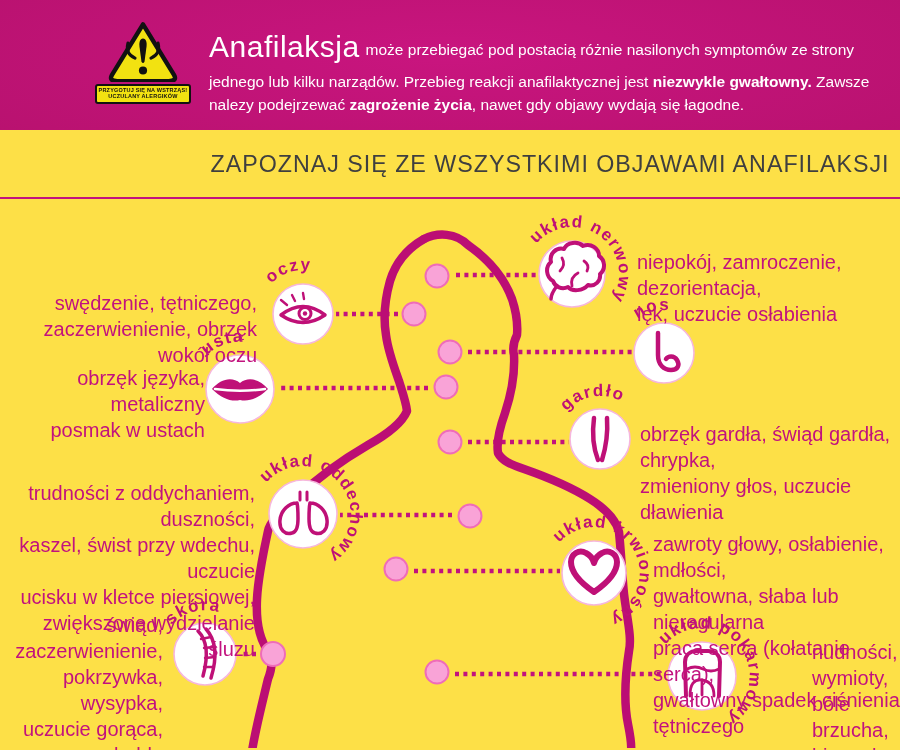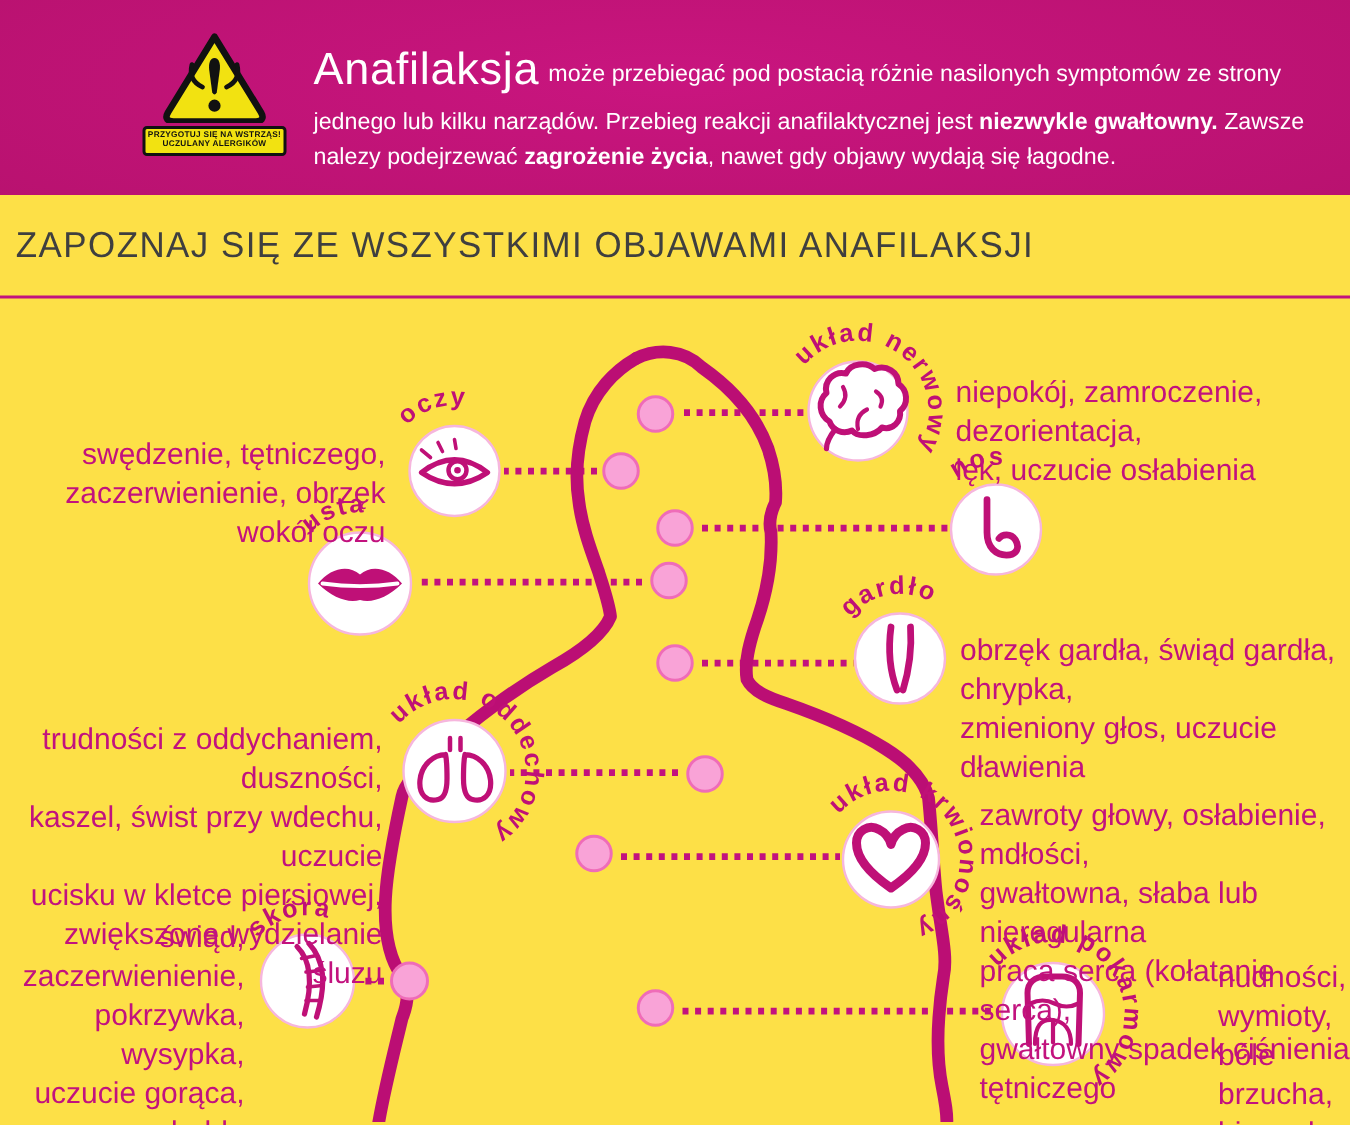--- a/index.html
+++ b/index.html
@@ -11,21 +11,21 @@
   .warn{position:absolute;left:93px;top:20px;width:100px;text-align:center;}
   .warn svg{display:block;margin:0 auto;}
   .warn-label{margin:2px auto 0;width:92px;background:#f2e211;border:2px solid #111;
               border-radius:3px;padding:1px 0 2px;line-height:1.15;}
   .warn-label span{display:block;font-size:5.5px;font-weight:bold;color:#111;letter-spacing:.2px;}
   .lead{position:absolute;left:209px;top:24px;width:672px;margin:0;color:#fff;
         font-size:15.5px;line-height:1.52;}
   .lead .big{font-size:30px;letter-spacing:.5px;vertical-align:-2px;padding-right:6px;}
   .lead b{font-weight:bold;}
   
-  .band{width:900px;height:69px;display:flex;align-items:center;justify-content:flex-start;
+  .band{width:900px;height:69px;display:flex;align-items:center;justify-content:flex-end;
         border-bottom:2px solid #c2127e;box-sizing:border-box;}
   .band h1{margin:0;font-size:24px;font-weight:400;color:#3f3f3f;letter-spacing:1px;
            transform:scaleX(.97);}
   
   .diagram{position:relative;width:900px;height:549px;}
   .diagram > svg{position:absolute;left:0;top:0;}
   .sym{position:absolute;color:#c2127e;font-size:20px;line-height:1.3;
        white-space:pre-line;}
   .sym.r{text-align:right;}
   .arc-label{font-size:17px;font-weight:bold;fill:#bf1077;letter-spacing:1.5px;}
@@ -187,20 +187,22 @@
             <text class="arc-label"><textPath href="#arc-skora" startOffset="50%" text-anchor="middle">skóra</textPath></text>
           </g>
         <text class="arc-label"><textPath href="#arc-pokarmowy">układ pokarmowy</textPath></text>
       </g>
     </svg>
 
     <div class="sym r" style="right:643px;top:91px;">swędzenie, tętniczego,
 zaczerwienienie, obrzęk wokół oczu</div>
     <div class="sym" style="left:637px;top:50px;">niepokój, zamroczenie, dezorientacja,
 lęk, uczucie osłabienia</div>
+    <div class="sym r" style="right:695px;top:166px;">obrzęk języka, metaliczny
+posmak w ustach</div>
     <div class="sym" style="left:640px;top:222px;">obrzęk gardła, świąd gardła, chrypka,
 zmieniony głos, uczucie dławienia</div>
     <div class="sym r" style="right:645px;top:281px;">trudności z oddychaniem, duszności,
 kaszel, świst przy wdechu, uczucie
 ucisku w kletce piersiowej,
 zwiększone wydzielanie śluzu</div>
     <div class="sym" style="left:653px;top:332px;">zawroty głowy, osłabienie, mdłości,
 gwałtowna, słaba lub nieregularna
 praca serca (kołatanie serca),
 gwałtowny spadek ciśnienia tętniczego</div>

